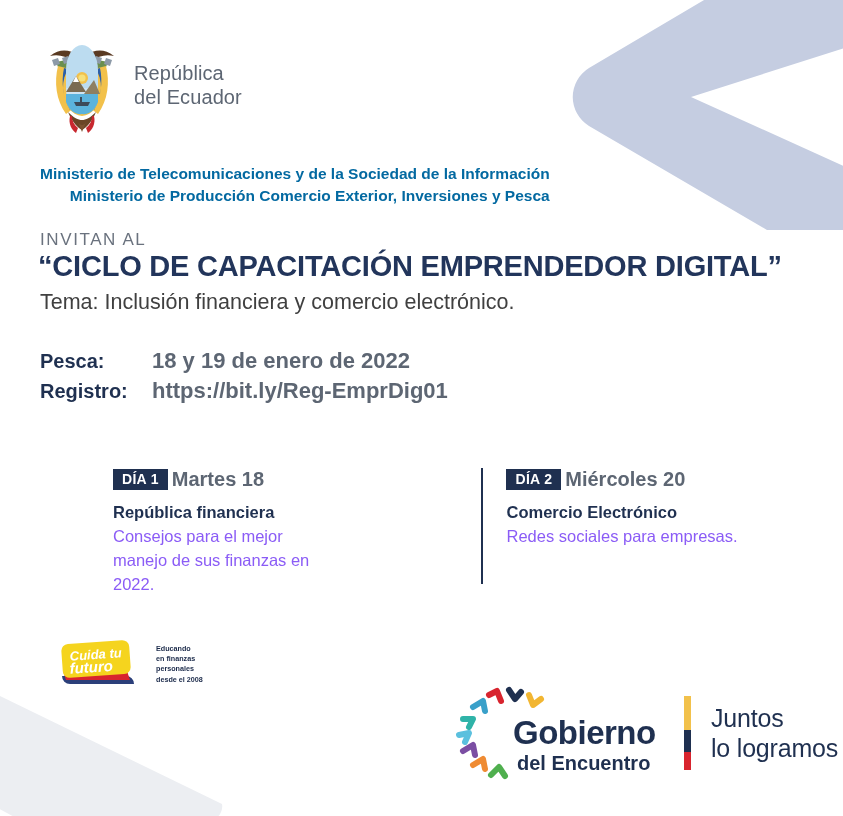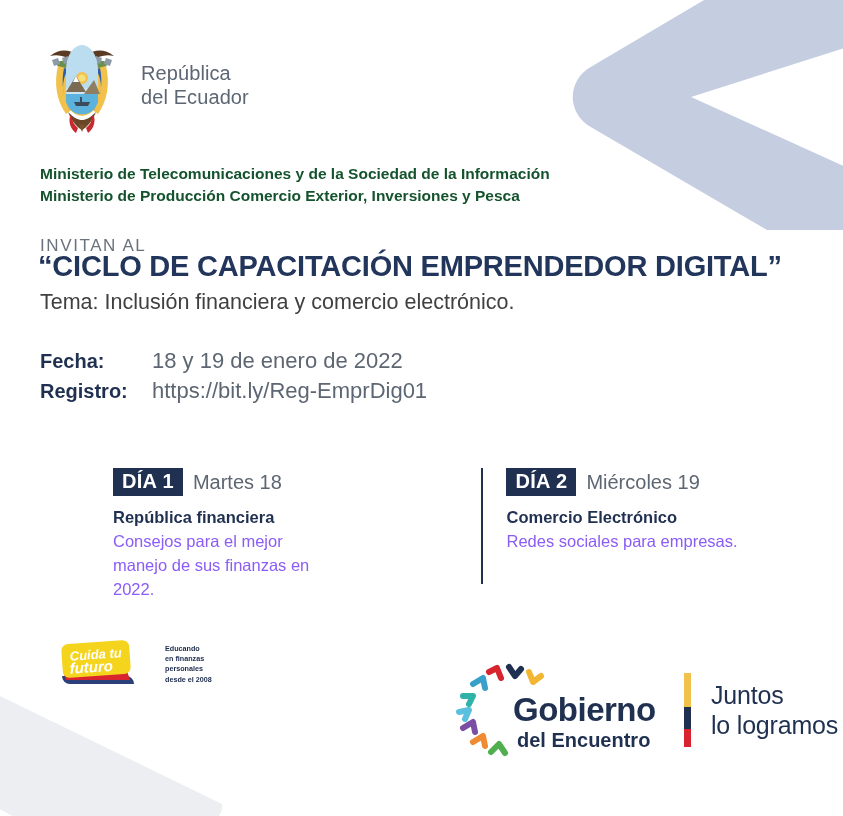--- a/index.html
+++ b/index.html
@@ -37,21 +37,20 @@
     pointer-events: none;
   }
 
   
   .header {
     position: absolute;
     left: 40px;
     top: 36px;
     display: flex;
     align-items: center;
-    gap: 7px;
   }
   .coat-of-arms {
     width: 84px;
     height: 100px;
     flex: none;
   }
   .republic-text {
     margin-left: 10px;
     color: #5d6673;
     font-size: 20px;
@@ -59,32 +58,33 @@
     font-weight: 400;
     letter-spacing: .1px;
     white-space: pre-line;
   }
 
   
   .ministries {
     position: absolute;
     left: 40px;
     top: 163px;
-    color: #14532d;
+    color: #0369a1;
     font-weight: bold;
     font-size: 15.5px;
     line-height: 1.42;
+    text-align: right;
   }
   .ministries div { white-space: nowrap; }
 
   
   .invitan {
     position: absolute;
     left: 40px;
-    top: 236px;
+    top: 230px;
     color: #6a727e;
     font-size: 17px;
     letter-spacing: 1.6px;
     font-weight: 400;
   }
   .event-title {
     position: absolute;
     left: 38px;
     top: 250px;
     color: #22355b;
@@ -117,21 +117,21 @@
   .detail-label {
     width: 112px;
     flex: none;
     color: #1f3050;
     font-weight: bold;
     font-size: 20px;
   }
   .detail-value {
     color: #5d6673;
     font-size: 22px;
-    font-weight: 400;
+    font-weight: 700;
     white-space: nowrap;
   }
 
   
   .days {
     position: absolute;
     left: 113px;
     top: 468px;
     width: 700px;
     display: flex;
@@ -149,30 +149,30 @@
   }
   .day-head {
     display: flex;
     align-items: center;
     margin-bottom: 12px;
   }
   .day-badge {
     background: #1f3050;
     color: #ffffff;
     font-weight: bold;
-    font-size: 20px;
+    font-size: 14px;
     padding: 3px 9px 4px;
     line-height: 1.05;
     letter-spacing: .3px;
   }
   .day-date {
-    margin-left: 10px;
+    margin-left: 4px;
     color: #5d6673;
     font-size: 20px;
-    font-weight: 400;
+    font-weight: 700;
   }
   .day-topic {
     color: #1f3050;
     font-weight: bold;
     font-size: 16.5px;
     margin-bottom: 3px;
   }
   .day-desc {
     color: #8b5cf6;
     font-size: 16.5px;
@@ -190,34 +190,34 @@
     display: flex;
     align-items: flex-start;
   }
   .ctf-mark {
     position: relative;
     width: 80px;
     height: 48px;
     flex: none;
   }
   .ctf-tag {
-    margin-left: 25px;
+    margin-left: 16px;
     margin-top: 4px;
     color: #1b2a4a;
     font-size: 7.2px;
     font-weight: bold;
     line-height: 1.42;
     white-space: pre-line;
   }
 
   
   .gob-logo {
     position: absolute;
     left: 455px;
-    top: 658px;
+    top: 681px;
     display: flex;
     align-items: center;
   }
   .gob-mark { width: 225px; height: 104px; flex: none; }
   .gob-flag {
     width: 7px;
     height: 74px;
     margin-left: 4px;
     margin-right: 20px;
     display: flex;
@@ -301,21 +301,21 @@
     <div>Ministerio de Telecomunicaciones y de la Sociedad de la Información</div>
     <div>Ministerio de Producción Comercio Exterior, Inversiones y Pesca</div>
   </div>
 
   <div class="invitan">INVITAN AL</div>
   <div class="event-title">“CICLO DE CAPACITACIÓN EMPRENDEDOR DIGITAL”</div>
   <div class="event-topic">Tema: Inclusión financiera y comercio electrónico.</div>
 
   <div class="details">
     <div class="detail-row">
-      <span class="detail-label">Fecha:</span>
+      <span class="detail-label">Pesca:</span>
       <span class="detail-value">18 y 19 de enero de 2022</span>
     </div>
     <div class="detail-row">
       <span class="detail-label">Registro:</span>
       <span class="detail-value">https://bit.ly/Reg-EmprDig01</span>
     </div>
   </div>
 
   <div class="days">
     <div class="day-divider"></div>
@@ -325,21 +325,21 @@
         <span class="day-badge">DÍA 1</span>
         <span class="day-date">Martes 18</span>
       </div>
       <div class="day-topic">República financiera</div>
       <div class="day-desc">Consejos para el mejor manejo de sus finanzas en 2022.</div>
     </div>
 
     <div class="day-col col-2">
       <div class="day-head">
         <span class="day-badge">DÍA 2</span>
-        <span class="day-date">Miércoles 19</span>
+        <span class="day-date">Miércoles 20</span>
       </div>
       <div class="day-topic">Comercio Electrónico</div>
       <div class="day-desc">Redes sociales para empresas.</div>
     </div>
   </div>
 
   <div class="ctf-logo">
     <svg class="ctf-mark" viewBox="0 0 80 48" xmlns="http://www.w3.org/2000/svg">
       <path d="M4 36 L66 36 A8 8 0 0 1 74 44 L10 44 A8 8 0 0 1 2 36 Z" fill="#2b3f7a"></path>
       <path d="M3 31 L67 31 L70 40 L6 40 Z" fill="#d8242e"></path>

